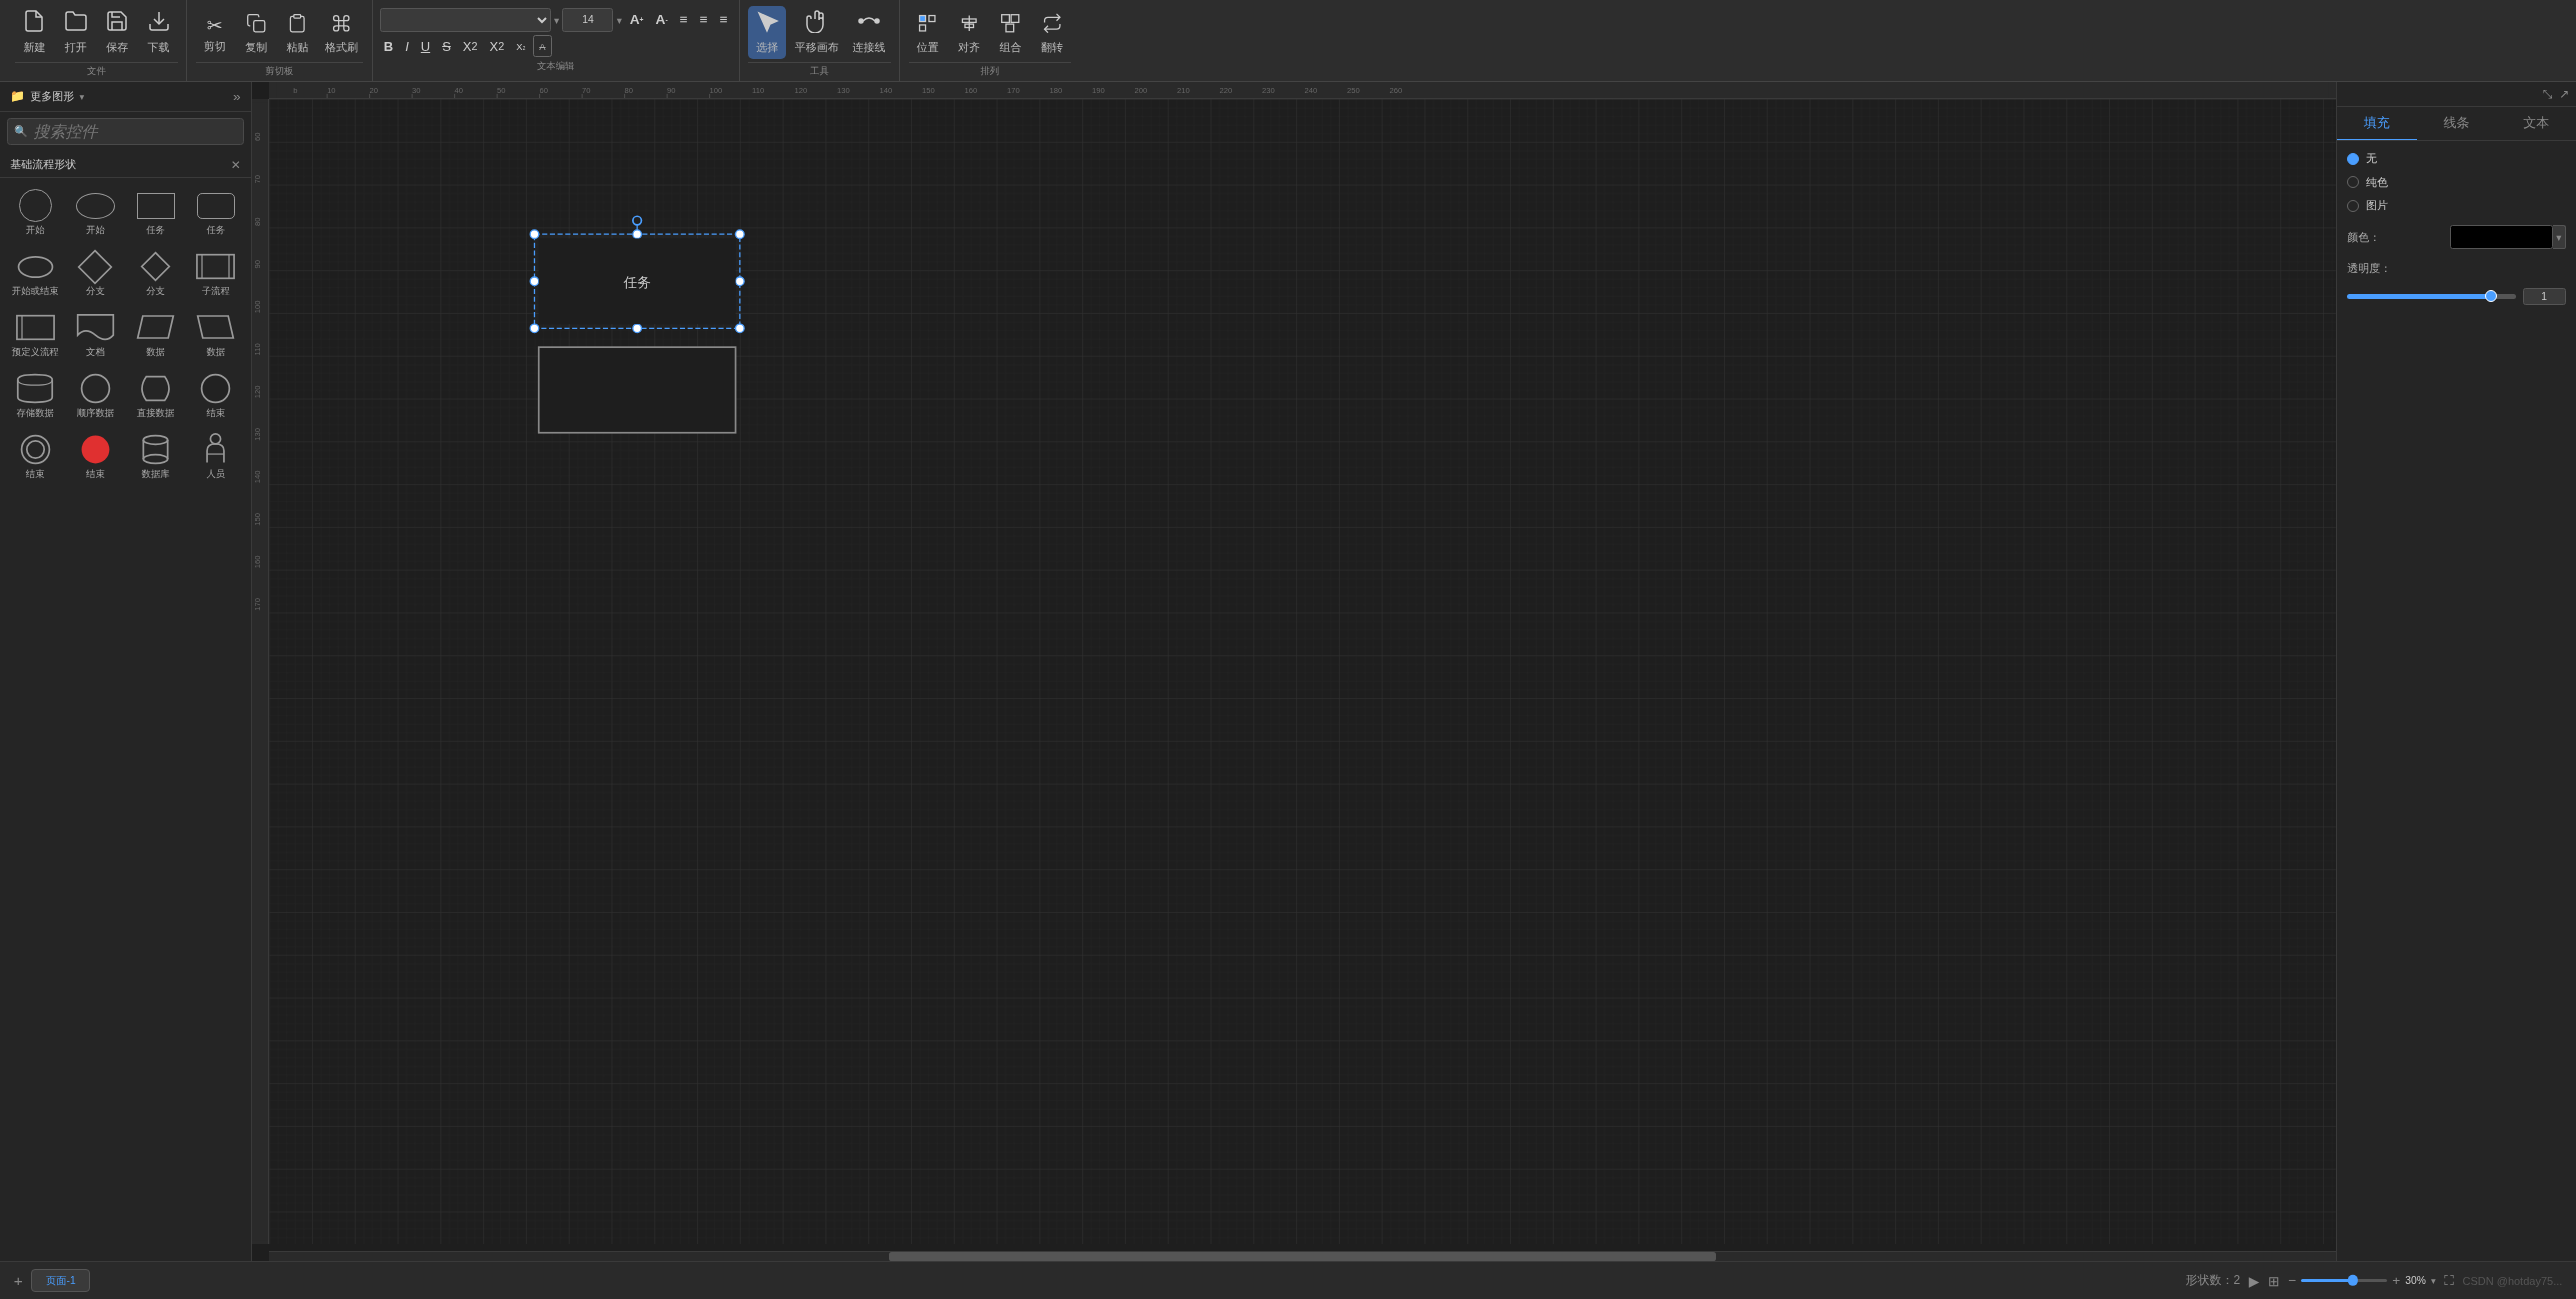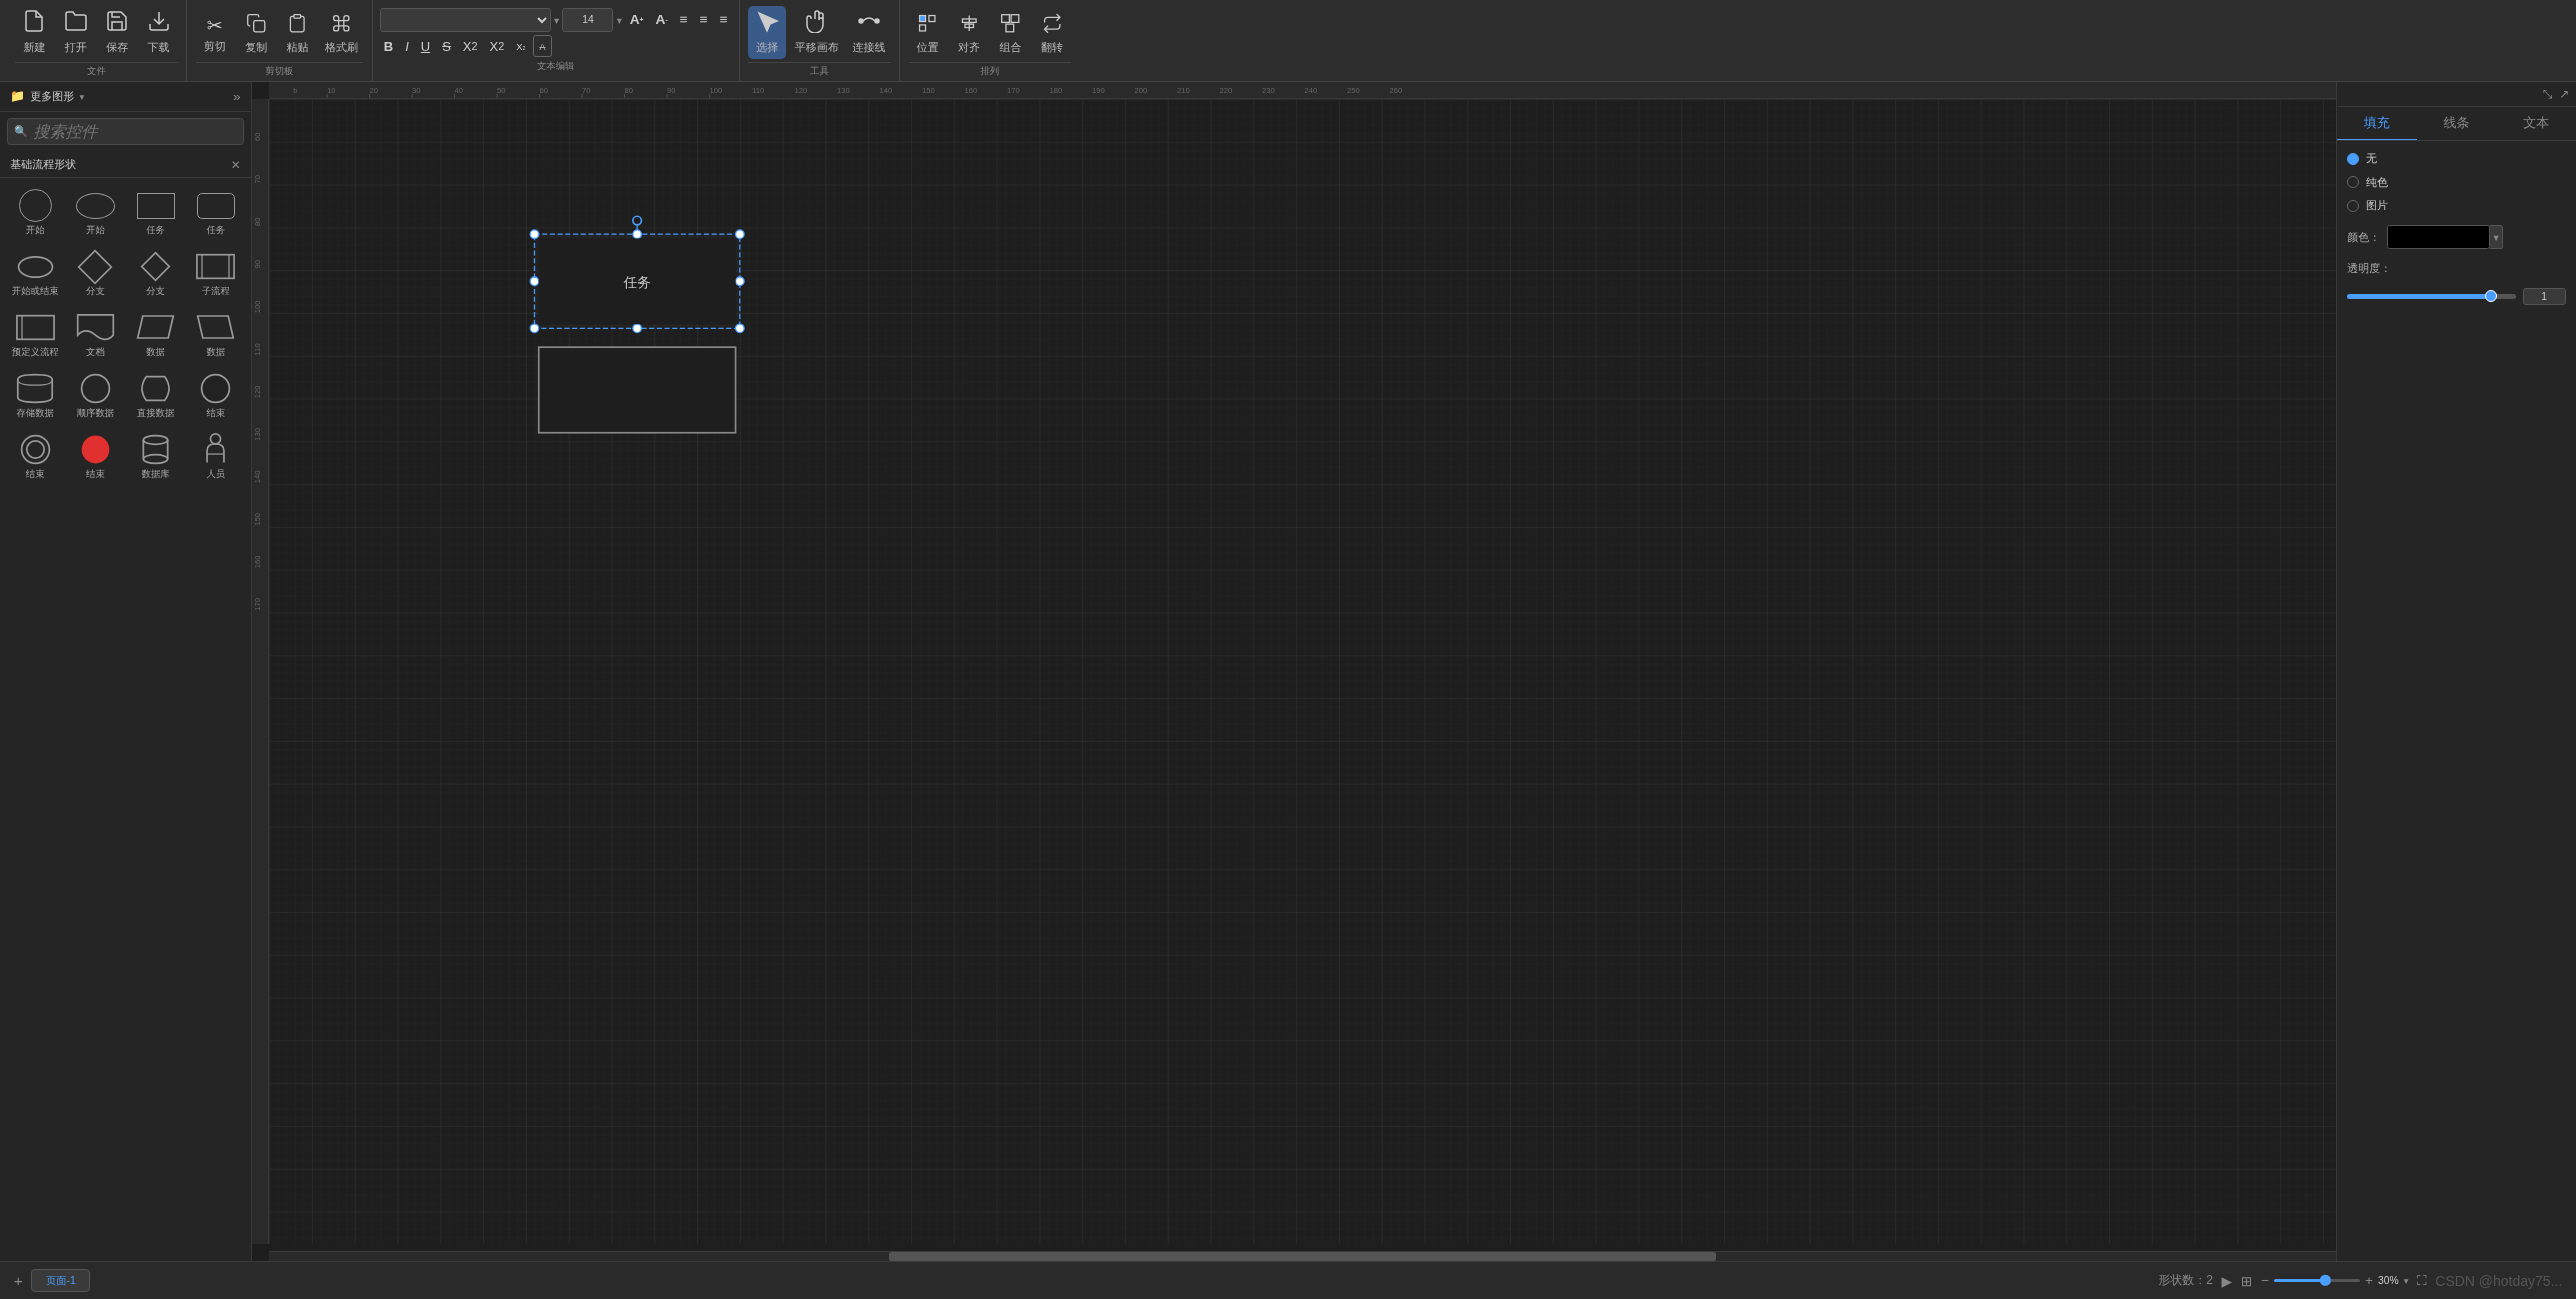--- a/index.html
+++ b/index.html
@@ -281,21 +281,21 @@
       border: 1.7px solid #666;
       background: transparent;
       flex-shrink: 0;
       cursor: pointer;
     }
     .radio-btn.selected { border-color: #4a9eff; background: #4a9eff; }
     .fill-label { color: #ccc; font-size: 11px; }
     .property-row {
       display: flex;
       align-items: center;
-      justify-content: flex-start;
+      justify-content: space-between;
       gap: 6.8px;
     }
     .property-label { color: #aaa; font-size: 11px; }
     .color-box {
       width: 103px; height: 24px;
       background: #000;
       border: 0.9px solid #555;
       border-radius: 2.6px;
       cursor: pointer;
     }
@@ -381,21 +381,21 @@
       position: absolute;
       left: 60%;
       top: 50%;
       transform: translate(-50%, -50%);
       width: 10.3px; height: 10.3px;
       background: #4a9eff;
       border-radius: 50%;
     }
     .zoom-minus, .zoom-plus { color: #888; cursor: pointer; font-size: 13.7px; }
     .fullscreen-btn { color: #888; cursor: pointer; font-size: 13.7px; }
-    .watermark { color: #555; font-size: 14px; }
+    .watermark { color: #555; font-size: 11px; }
 
     
     #canvas-scrollbar {
       position: absolute;
       bottom: 0;
       left: 17px;
       right: 0;
       height: 10.3px;
       background: #2a2a2a;
       border-top: 0.9px solid #3a3a3a;

